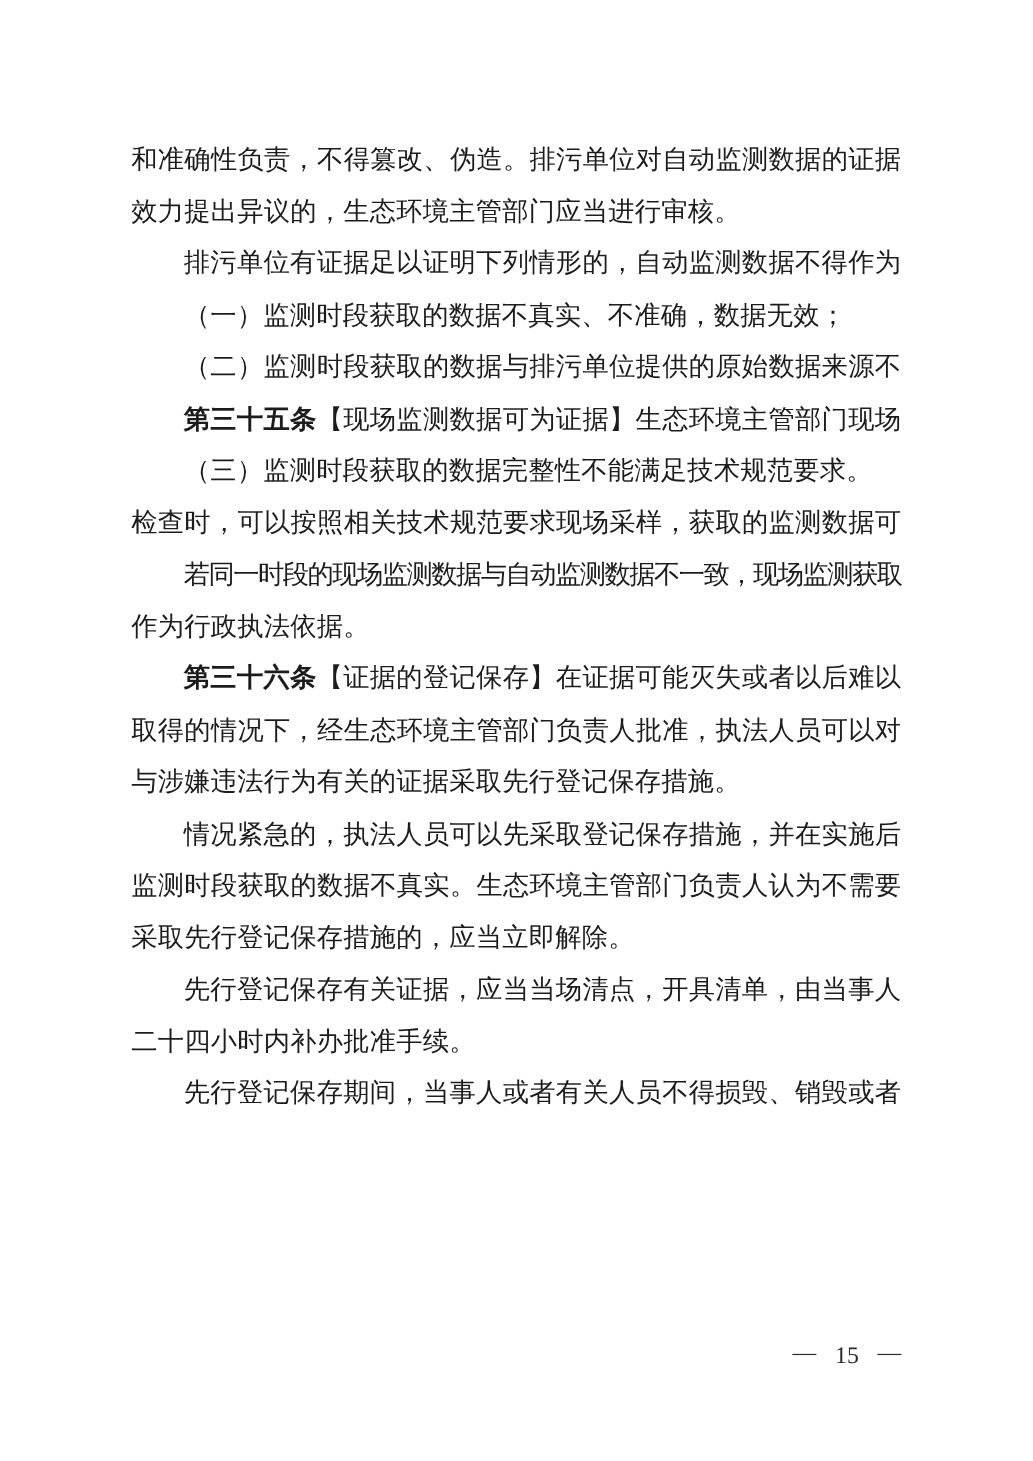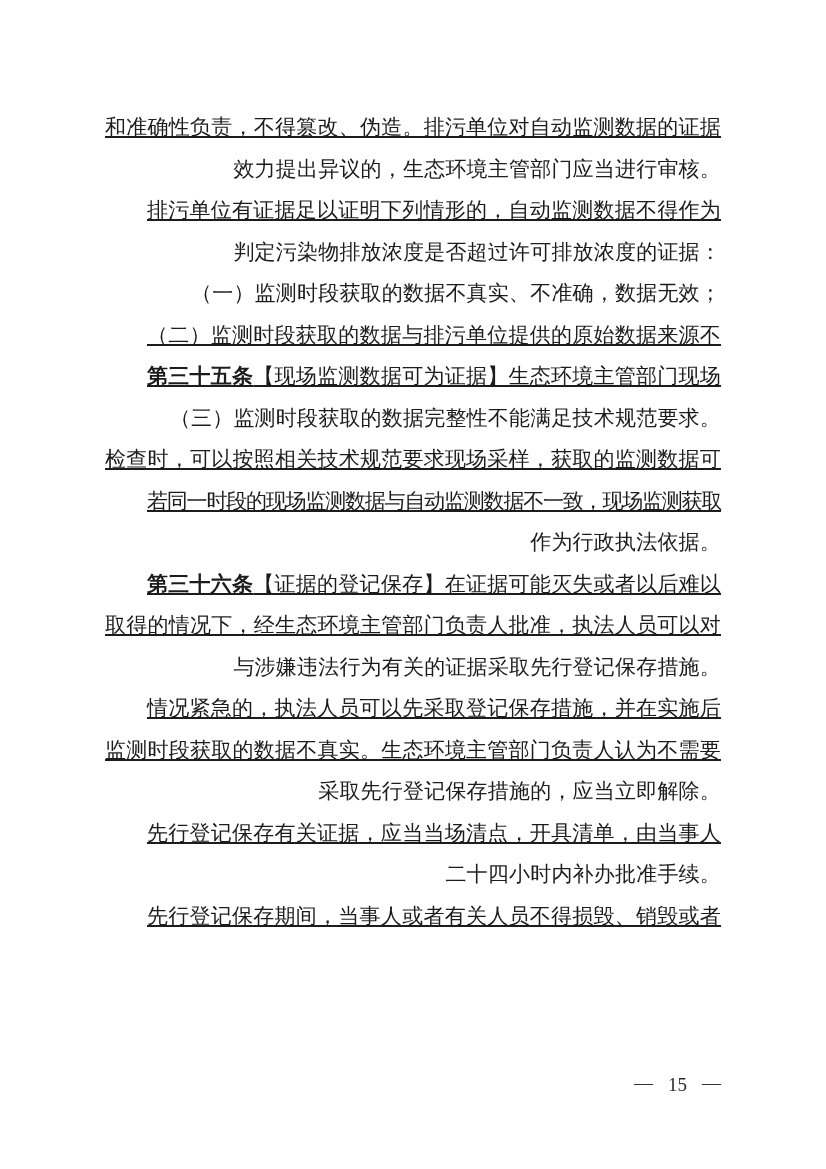--- a/index.html
+++ b/index.html
@@ -21,26 +21,24 @@
     top: 107px;
     width: 616px;
   }
   .line {
     font-size: 21px;
     line-height: 41.5px;
     height: 41.5px;
     color: #1c1c1c;
     white-space: nowrap;
     letter-spacing: 0.2px;
-    text-align: right;
   }
   .line.justify {
     text-align: justify;
     text-align-last: justify;
-    text-decoration: underline;
   }
   .line.indent {
     text-indent: 2em;
   }
   .line.tight {
     letter-spacing: -1.4px;
   }
   .bold {
     font-weight: bold;
   }
@@ -62,21 +60,20 @@
 </head>
 <body>
 
 <div class="page">
 
   <div class="content">
 
   <div class="line justify">和准确性负责，不得篡改、伪造。排污单位对自动监测数据的证据</div>
       <div class="line">效力提出异议的，生态环境主管部门应当进行审核。</div>
       <div class="line indent justify">排污单位有证据足以证明下列情形的，自动监测数据不得作为</div>
-      <div class="line">判定污染物排放浓度是否超过许可排放浓度的证据：</div>
       <div class="line indent">（一）监测时段获取的数据不真实、不准确，数据无效；</div>
       <div class="line indent justify">（二）监测时段获取的数据与排污单位提供的原始数据来源不</div>
       <div class="line indent justify"><span class="bold">第三十五条</span>【现场监测数据可为证据】生态环境主管部门现场</div>
       <div class="line indent">（三）监测时段获取的数据完整性不能满足技术规范要求。</div>
       <div class="line justify">检查时，可以按照相关技术规范要求现场采样，获取的监测数据可</div>
       <div class="line indent justify tight">若同一时段的现场监测数据与自动监测数据不一致，现场监测获取</div>
       <div class="line">作为行政执法依据。</div>
       <div class="line indent justify"><span class="bold">第三十六条</span>【证据的登记保存】在证据可能灭失或者以后难以</div>
       <div class="line justify">取得的情况下，经生态环境主管部门负责人批准，执法人员可以对</div>
       <div class="line">与涉嫌违法行为有关的证据采取先行登记保存措施。</div>

